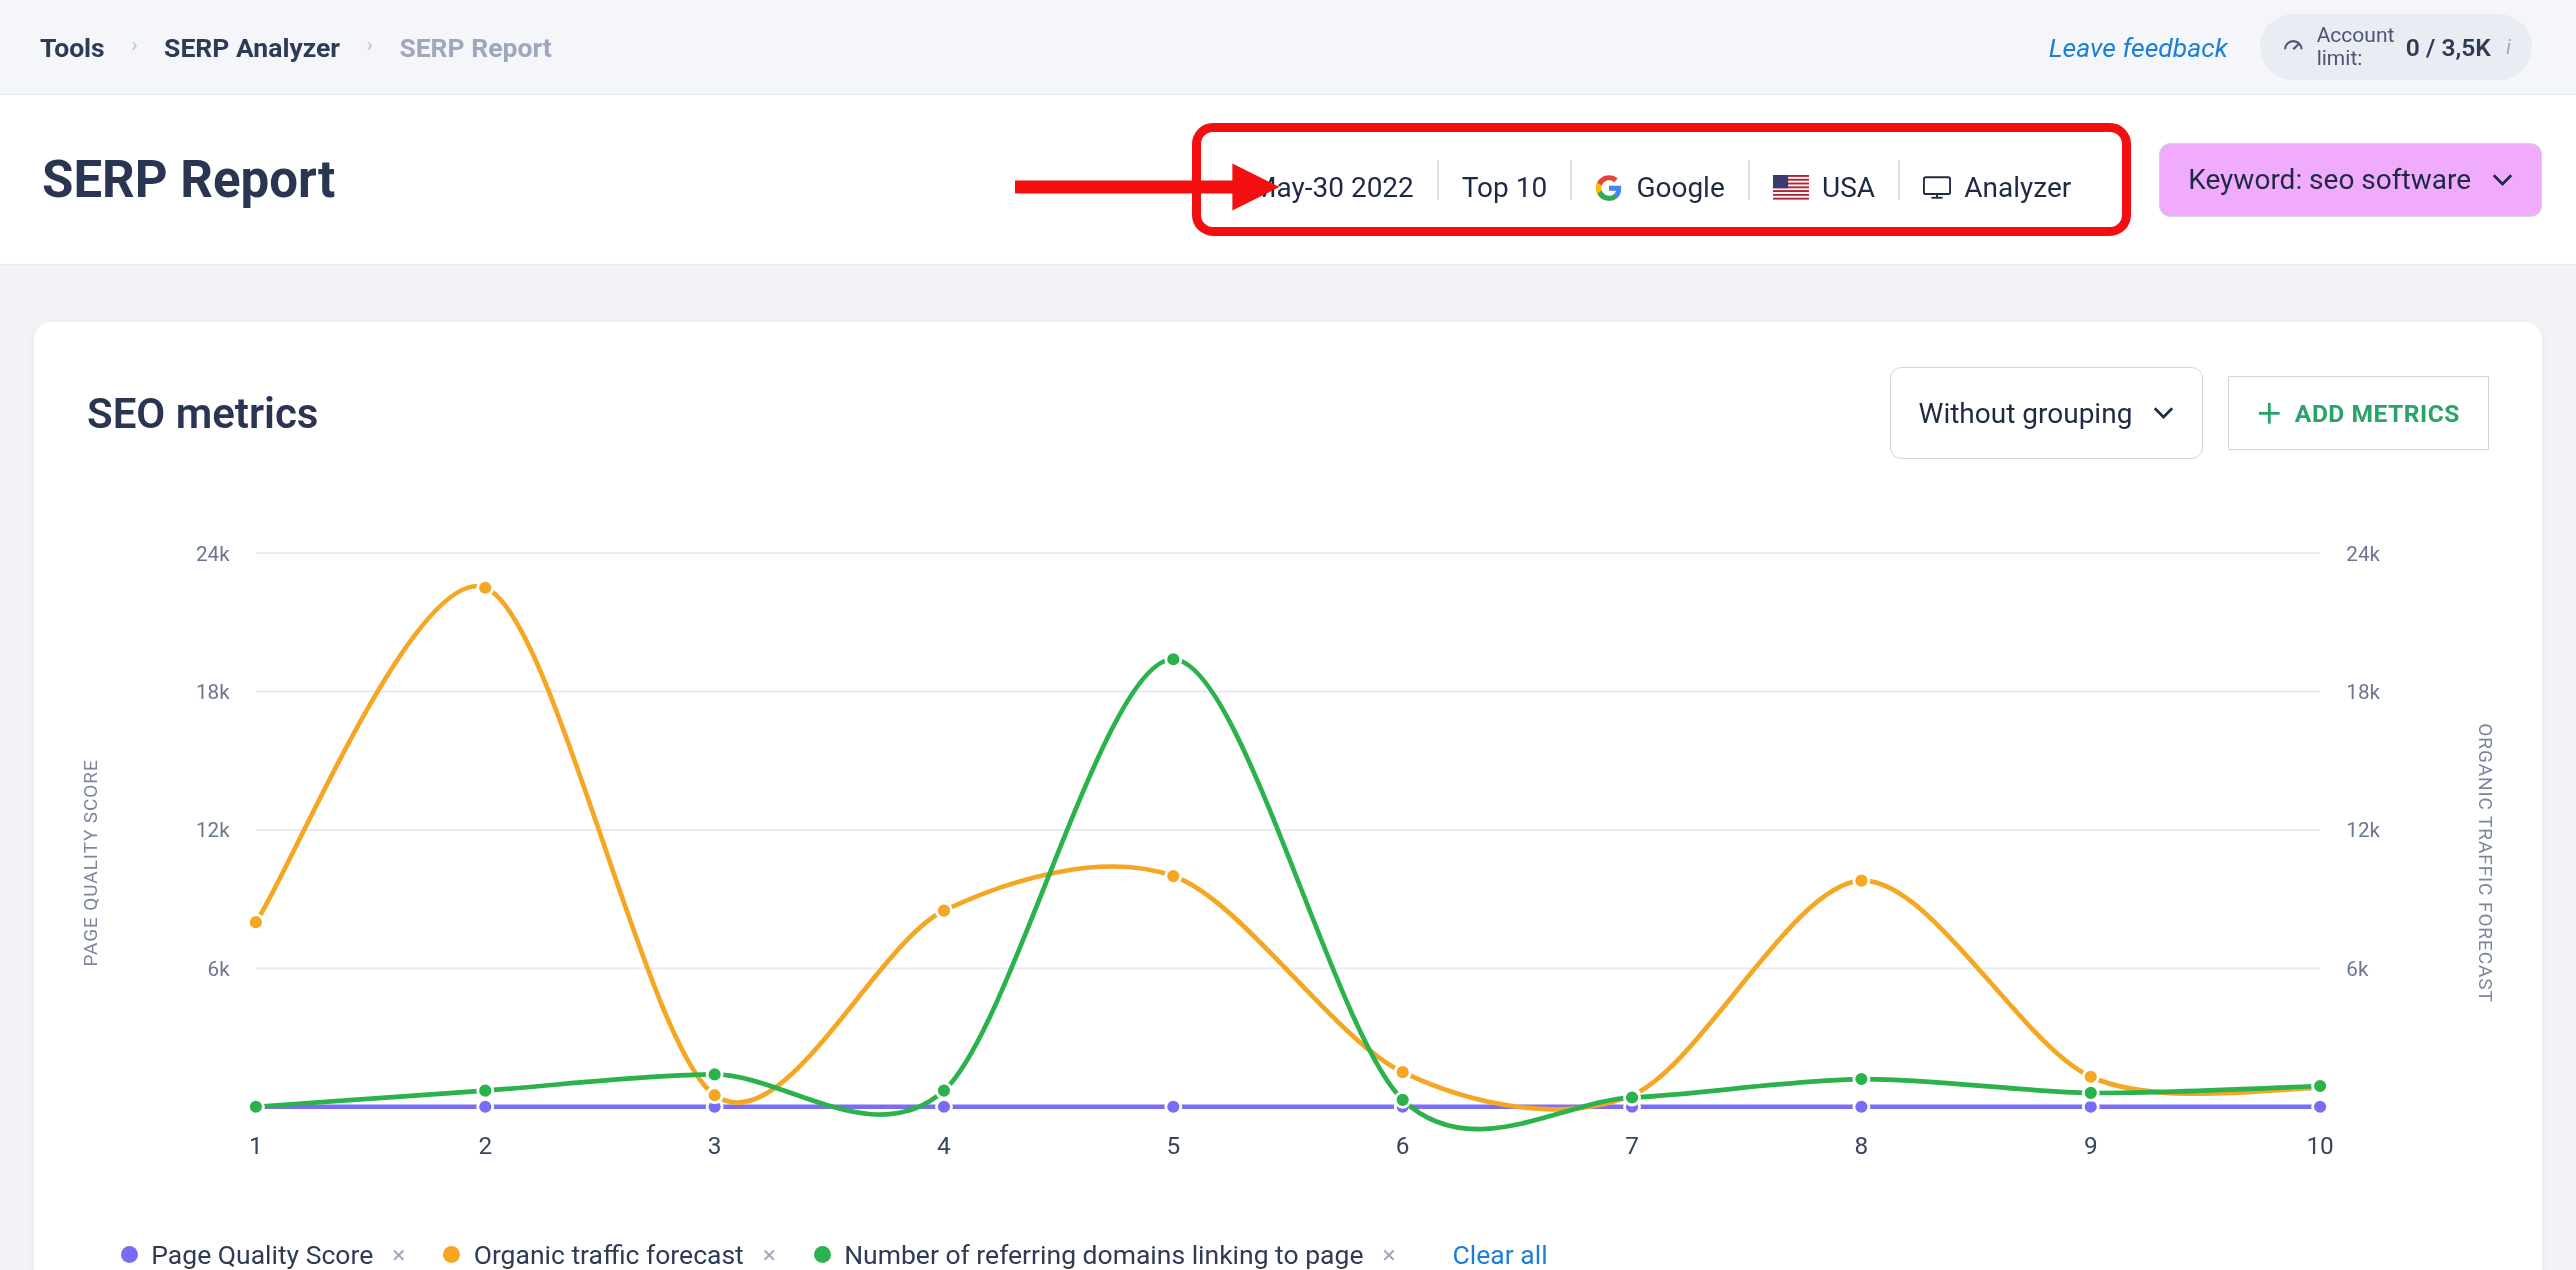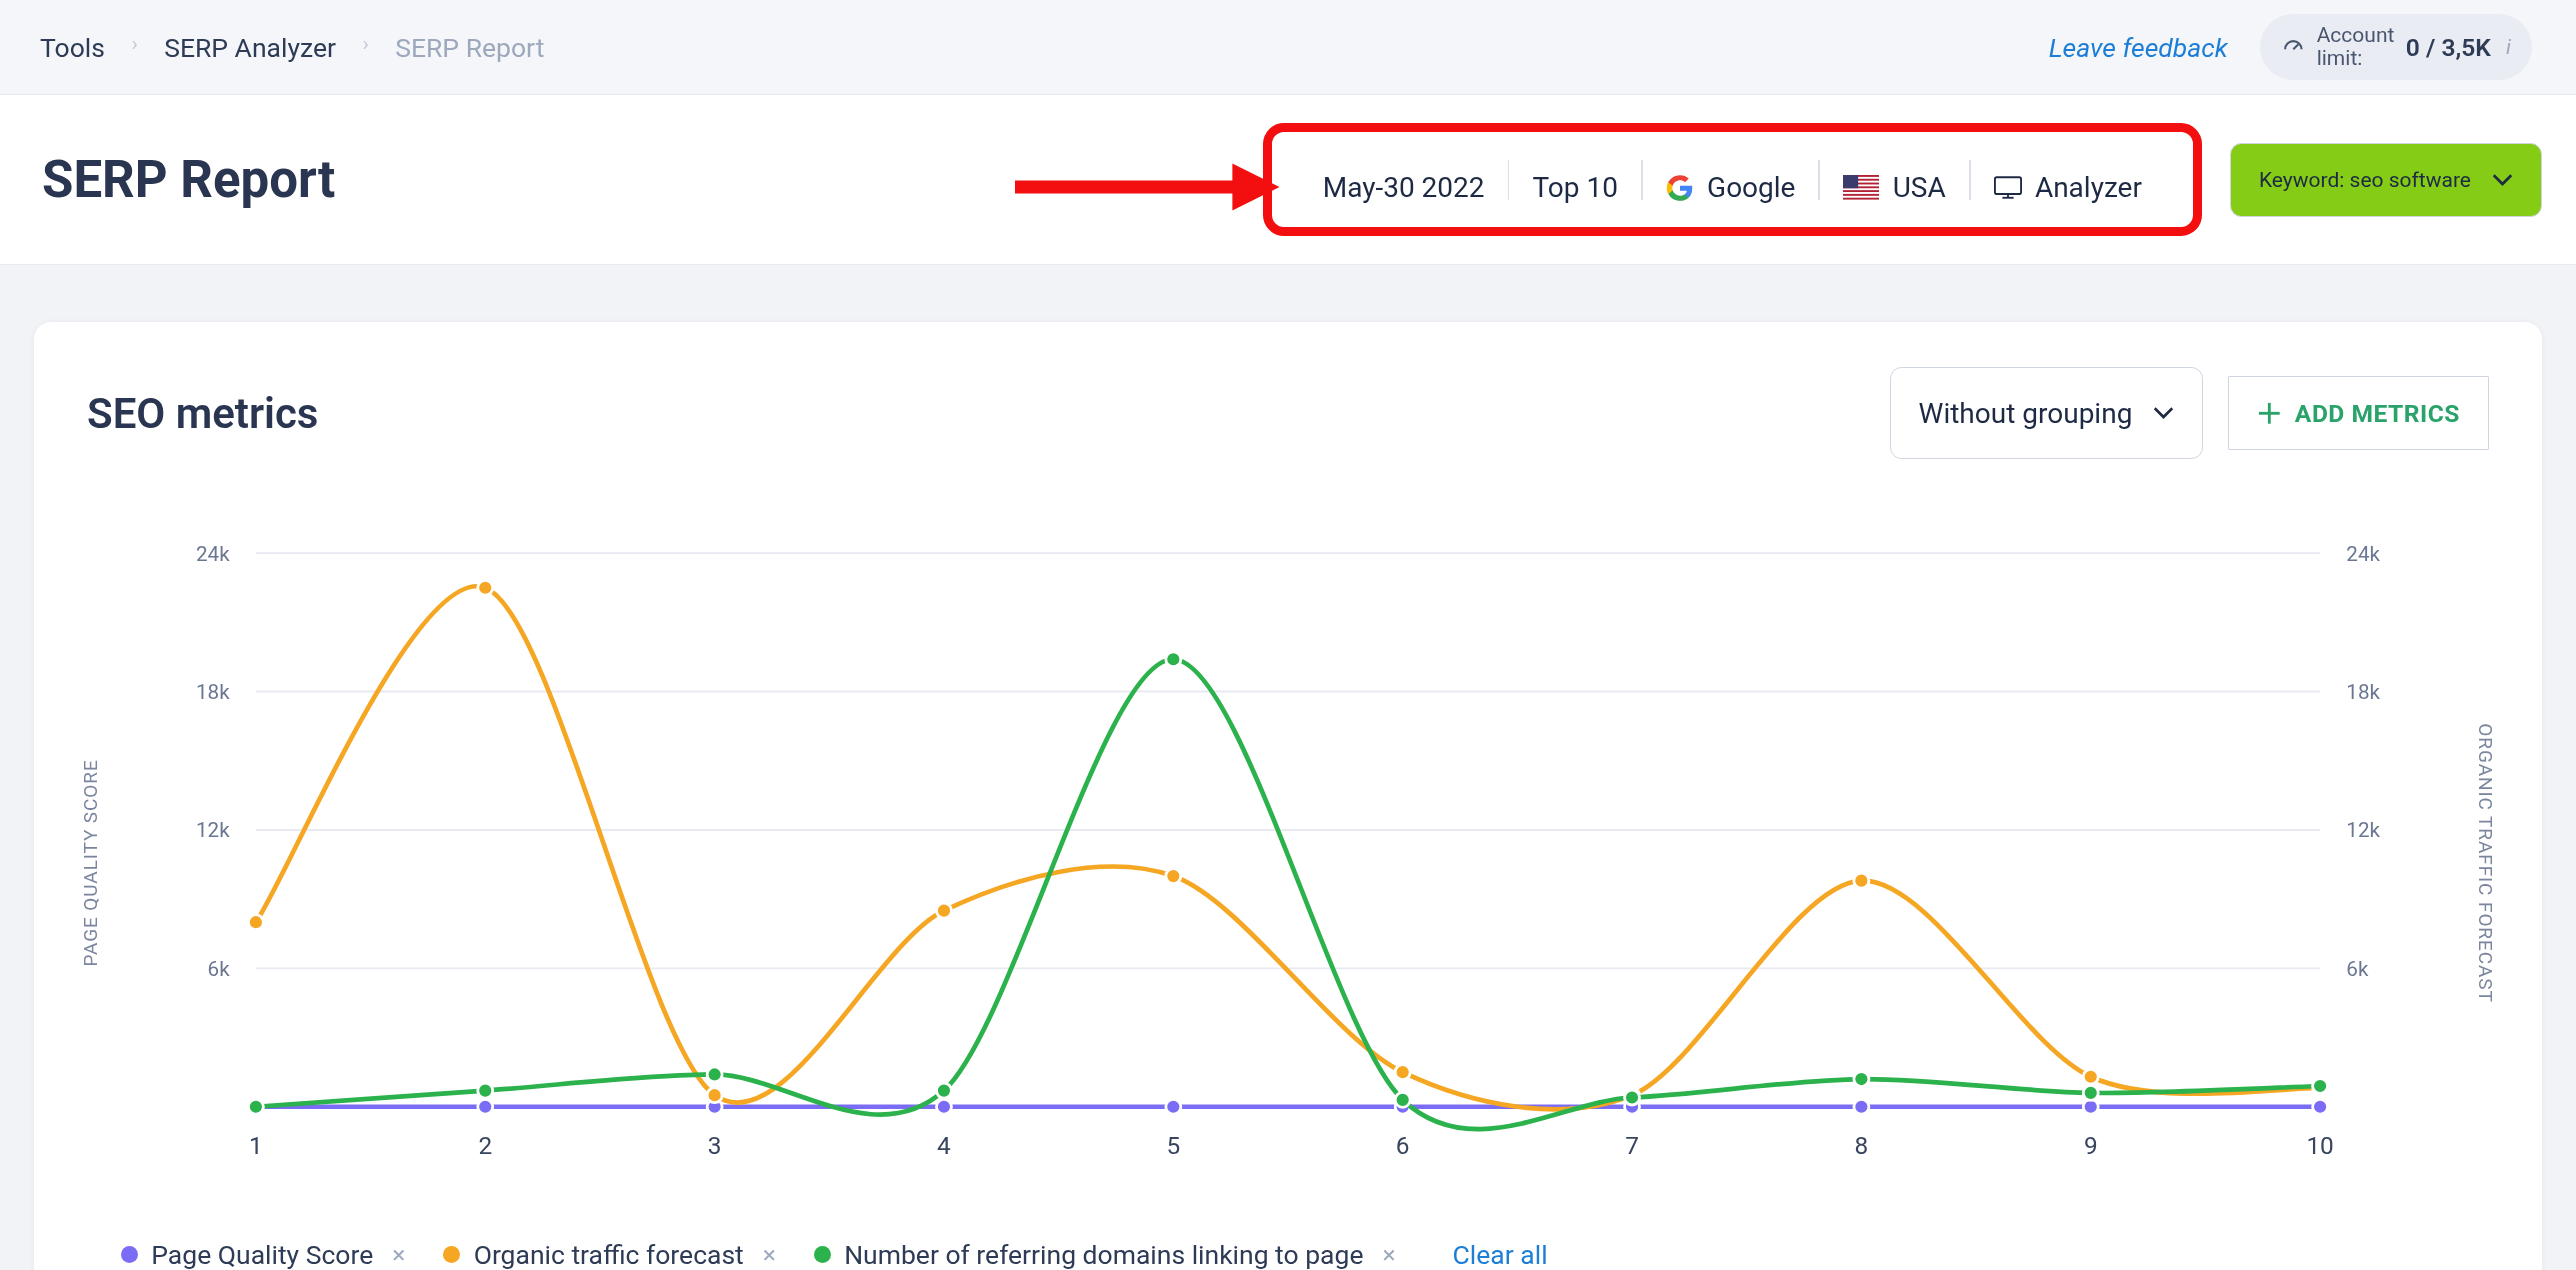--- a/index.html
+++ b/index.html
@@ -9,21 +9,21 @@
 
 
 .topbar{
   height:95px;
   background:#f4f6f9;
   display:flex;align-items:center;justify-content:space-between;
   padding:0 44px 0 40px;
   border-bottom:0.9px solid #e3e7ee;
   font-size:26.5px;
 }
-.crumbs{display:flex;align-items:flex-start;gap:26.5px;}
+.crumbs{display:flex;align-items:flex-start;gap:26.5px;font-weight:bold;}
 .crumb{color:#2e3b56;}
 .crumb.muted{color:#9ea8bd;}
 .crumb-sep{color:#c4cad7;font-size:21px;}
 .topbar-right{display:flex;align-items:center;gap:32px;}
 .feedback{color:#1c7ed6;font-size:26.5px;}
 .account-limit{
   display:flex;align-items:center;gap:11.4px;
   background:#e9ecf2;border-radius:946px;
   padding:9.5px 21px;font-size:21px;color:#4a5670;
 }
@@ -51,23 +51,23 @@
   padding:23px 28px;display:flex;align-items:center;gap:0;
   background:#fff;
 }
 .cond-item{display:flex;align-items:center;gap:13.3px;font-size:28px;color:#1e2a44;padding:0 23px;margin-top:16px;}
 .cond-sep{width:1.9px;height:40px;background:#dcdfe8;}
 .flag-us{width:36px;height:24.6px;}
 .g-icon{width:28px;height:28px;}
 .desk-icon{width:28px;height:23px;}
 
 .kw-btn{
-  height:74px;border:1.9px solid #cfd5e2;border-radius:11.4px;background:#84cc16;
+  height:74px;border:1.9px solid #cfd5e2;border-radius:11.4px;background:#f0abfc;
   display:flex;align-items:center;gap:21px;
-  font-size:21px;color:#1e2a44;padding:0 28px;cursor:pointer;
+  font-size:28px;color:#1e2a44;padding:0 28px;cursor:pointer;
 }
 .chev{width:21px;height:13.3px;}
 .chev path{stroke:#1e2a44;stroke-width:3;fill:none;}
 
 
 .card{
   margin:57px 34px 0 34px;background:#fff;border-radius:17px;
   box-shadow:0 1.9px 7.6px rgba(30,42,68,.05);
   padding-bottom:47px;
 }

